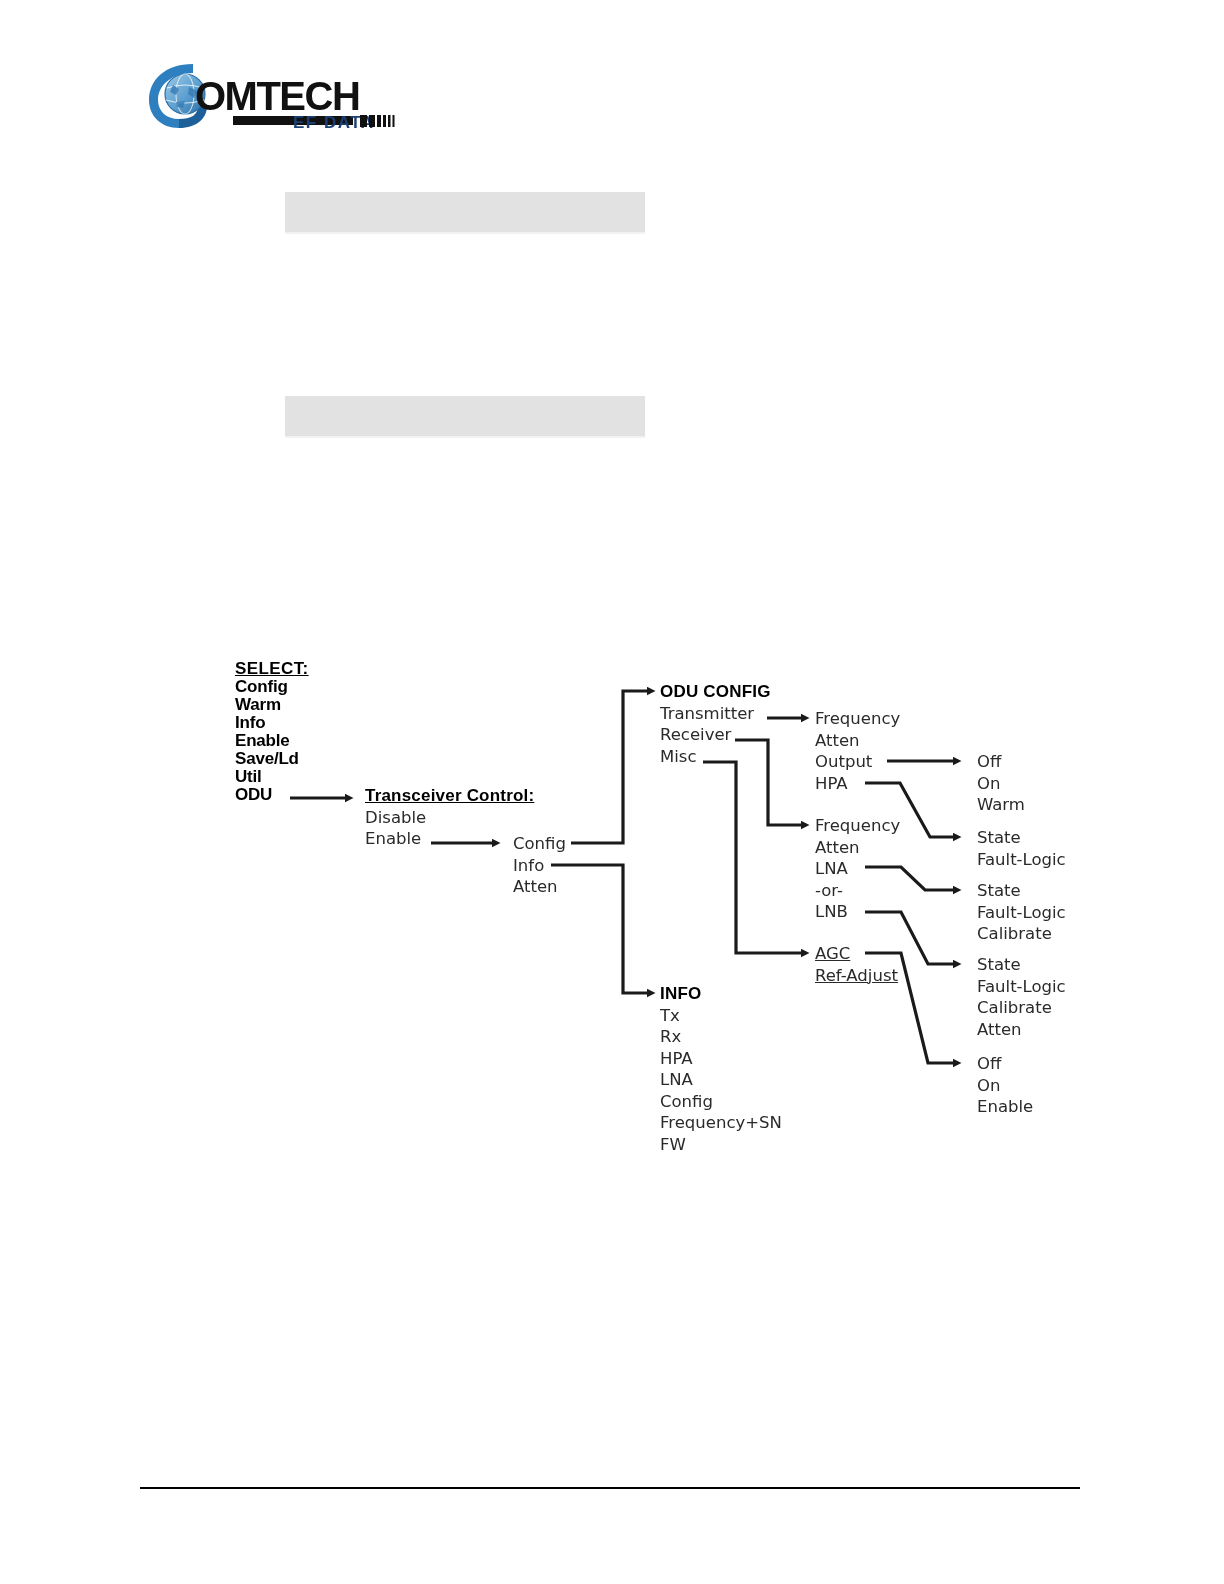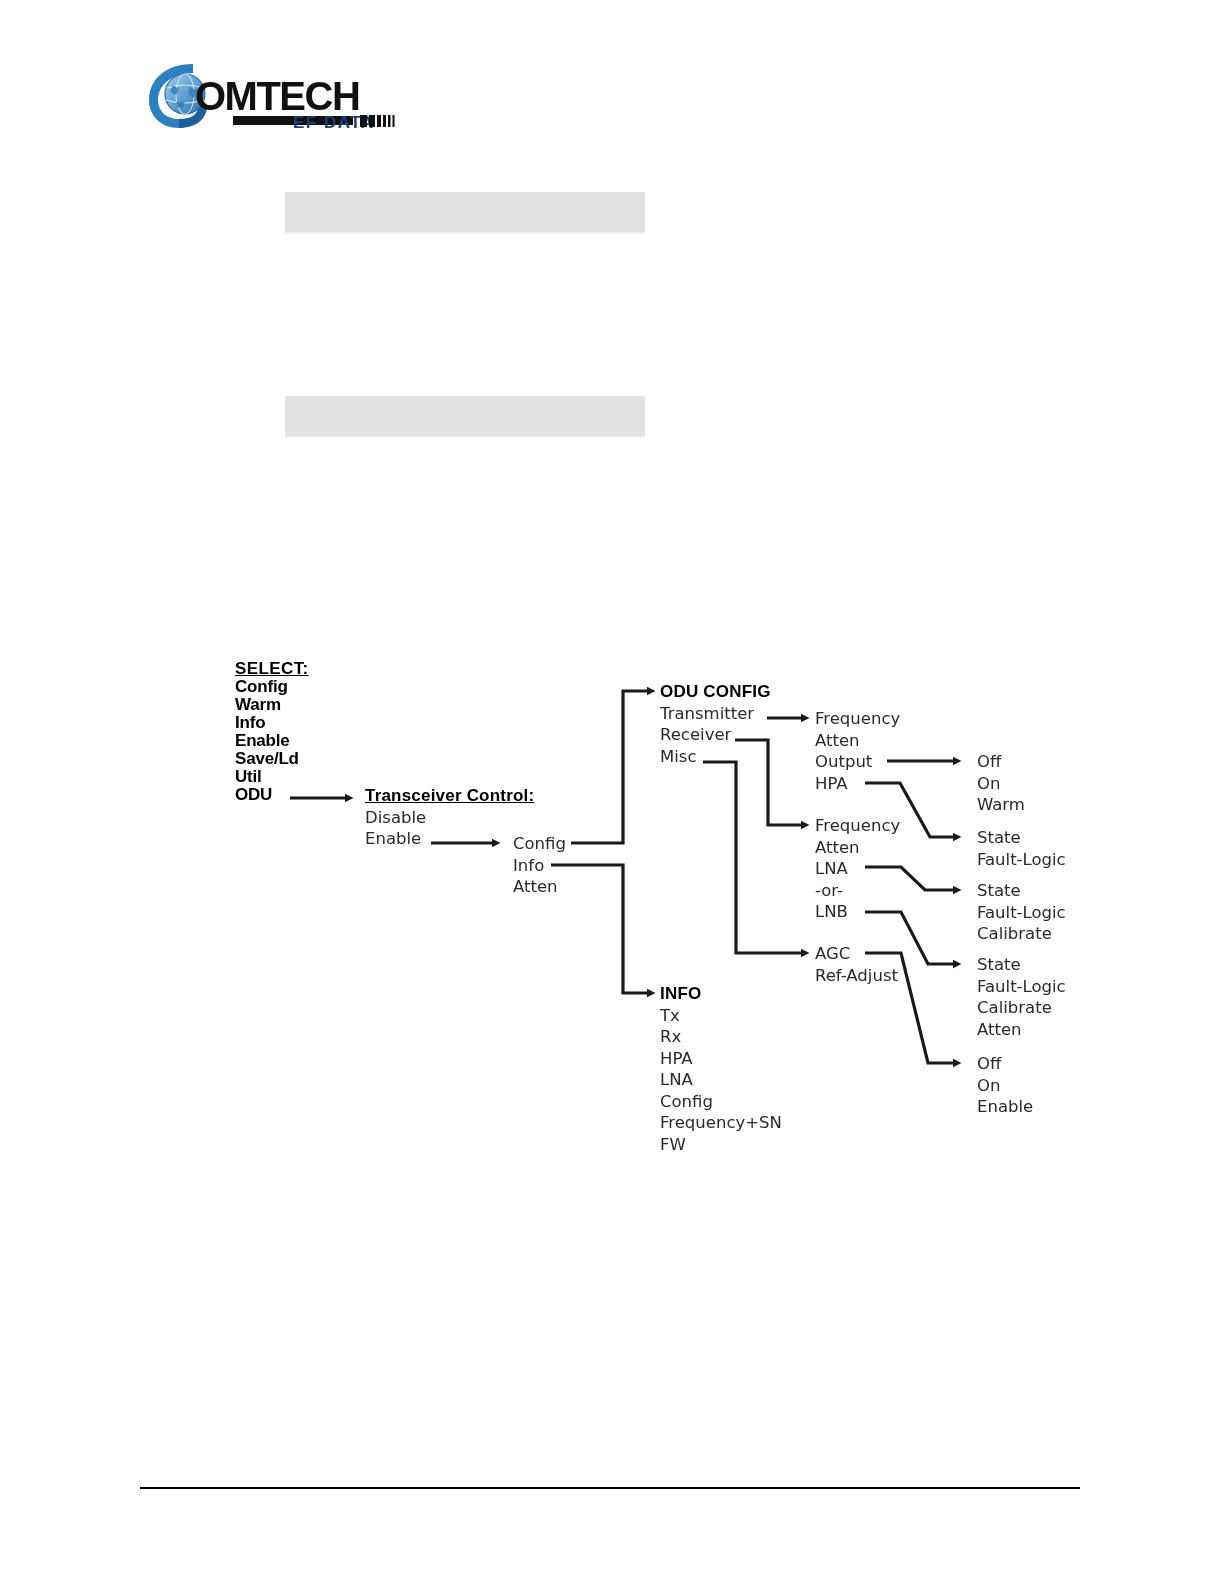--- a/index.html
+++ b/index.html
@@ -228,21 +228,21 @@
   </div>
 
   <div class="node tree-text" style="left:800px; top:175px;">
     <span class="row">Frequency</span>
     <span class="row">Atten</span>
     <span class="row">LNA</span>
     <span class="row">-or-</span>
     <span class="row">LNB</span>
   </div>
 
-  <div class="node tree-text" style="left:800px; top:303px;">
+  <div class="node tree-text" style="left:800px; top:303px;text-decoration:underline;">
     <span class="row">AGC</span>
     <span class="row">Ref-Adjust</span>
   </div>
 
   <div class="node tree-text" style="left:962px; top:111px;">
     <span class="row">Off</span>
     <span class="row">On</span>
     <span class="row">Warm</span>
   </div>
 

